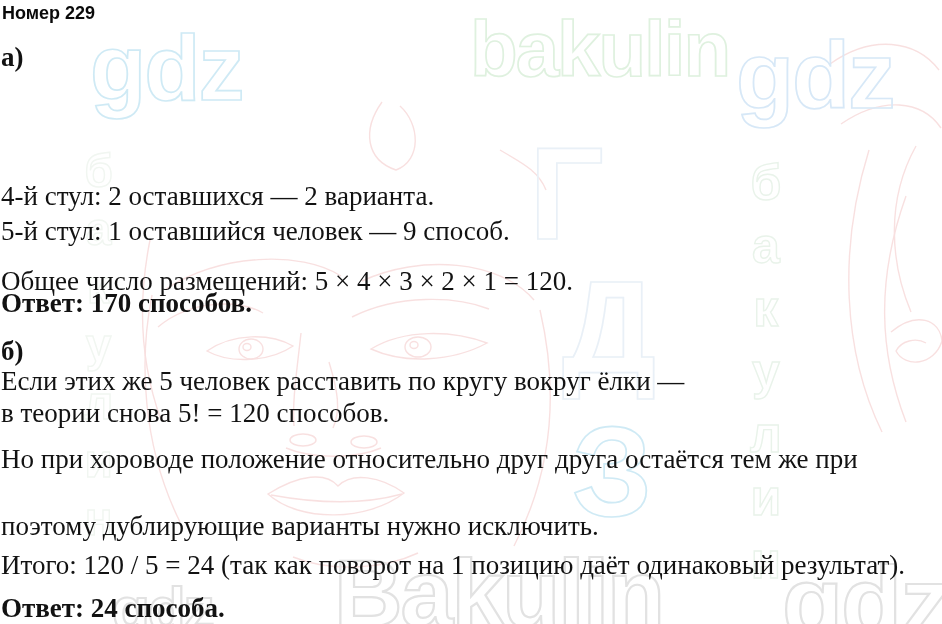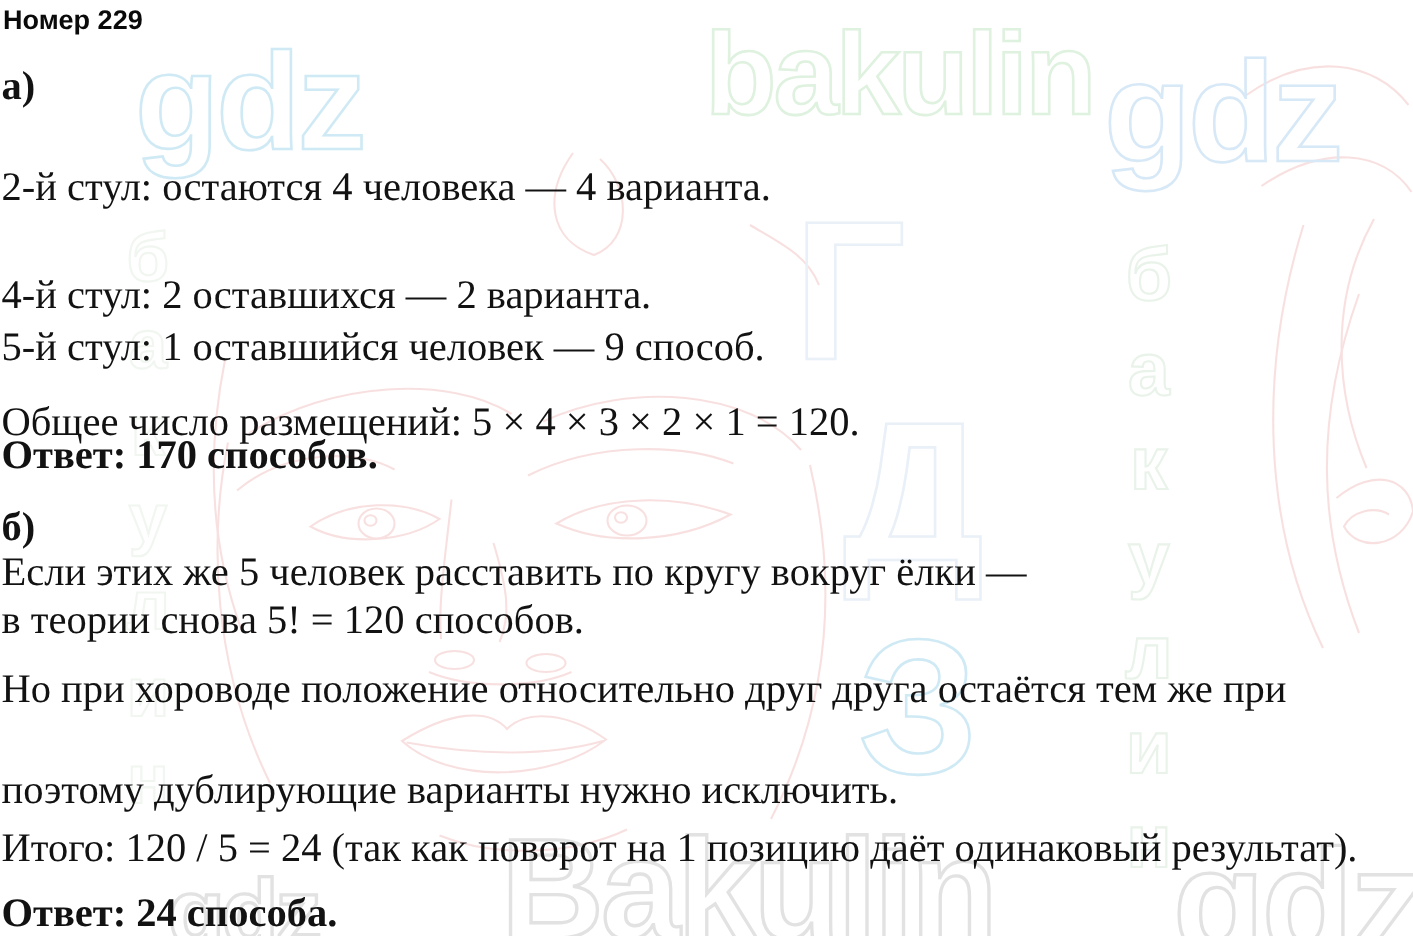--- a/index.html
+++ b/index.html
@@ -96,21 +96,20 @@
       <span>н</span>
     </div>
   </div>
 
   <div class="text-layer">
 
     <div class="h1">Номер 229</div>
 
     <div class="line bold" style="top:42px;">а)</div>
 
-    <div class="line" style="top:109px;">2-й стул: остаются 4 человека — 4 варианта.</div>
     <div class="line" style="top:181px;">4-й стул: 2 оставшихся — 2 варианта.</div>
     <div class="line" style="top:216px;">5-й стул: 1 оставшийся человек — 9 способ.</div>
 
     <div class="line" style="top:246px;margin-top:20px;">Общее число размещений: 5 × 4 × 3 × 2 × 1 = 120.</div>
     <div class="line bold" style="top:288px;">Ответ: 170 способов.</div>
 
     <div class="line bold" style="top:336px;">б)</div>
 
     <div class="line" style="top:366px;">Если этих же 5 человек расставить по кругу вокруг ёлки —</div>
     <div class="line" style="top:398px;">в теории снова 5! = 120 способов.</div>

